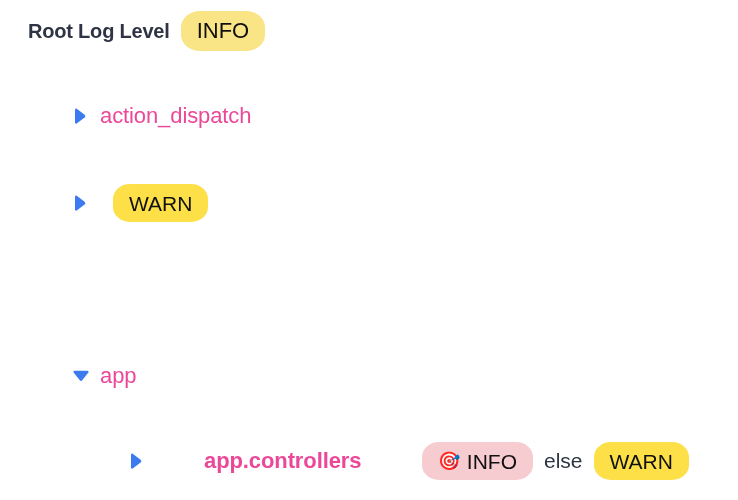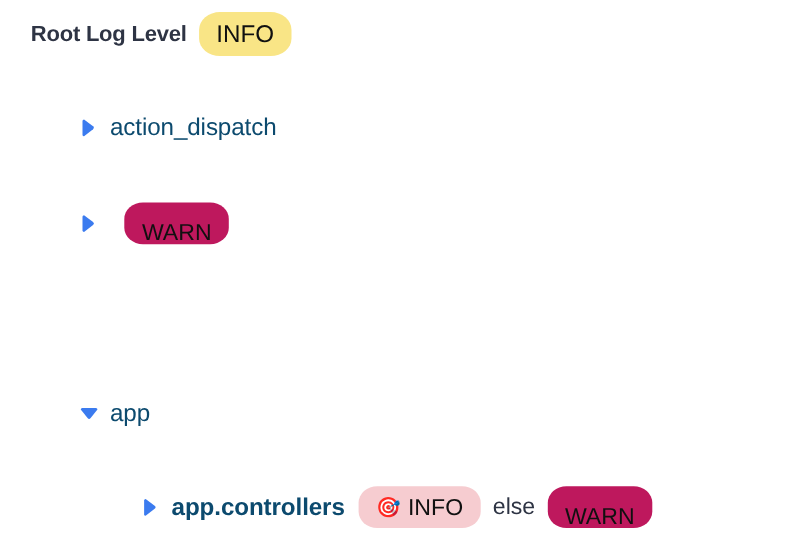--- a/index.html
+++ b/index.html
@@ -34,30 +34,30 @@
     white-space: nowrap;
   }
 
   
   .badge {
     display: inline-flex;
     align-items: center;
     justify-content: center;
     gap: 6px;
     height: 38px;
-    padding: 0 16px;
+    padding: 16px 16px;
     border-radius: 17px / 15px;
     font-size: 21px;
     line-height: 1;
     color: #101010;
     white-space: nowrap;
     box-sizing: border-box;
   }
   .badge-info  { background: #f9e586; height: 40px; border-radius: 19px / 16px; font-size: 22px; }
-  .badge-warn  { background: #be185d; align-items: flex-end; }
+  .badge-warn  { background: #fde047; }
   .badge-debug { background: #f6ccd0; }
   .badge-emoji { font-size: 18px; line-height: 1; }
 
   
   .tree {
     position: absolute;
     left: 0;
     top: 0;
     width: 738px;
   }
@@ -79,21 +79,21 @@
   }
   .twisty svg { display: block; }
   .twisty-spacer {
     width: 22px;
     height: 22px;
     flex: 0 0 22px;
     margin-right: 8px;
   }
   .node-label {
     font-size: 22px;
-    color: #0c4a6e;
+    color: #ec4899;
     letter-spacing: -0.1px;
   }
   .node-label.bold { font-weight: bold; }
   .node-badges {
     display: flex;
     align-items: center;
     gap: 11px;
     margin-left: 13px;
   }
   .else-text {
@@ -134,21 +134,21 @@
       <span class="twisty-spacer"></span>
     </div>
     <div class="tree-row" style="left: 70px; top: 354px; text-align: center;">
       <span class="twisty">
         <svg width="22" height="22" viewBox="0 0 22 22">
           <path d="M3.4 7.2 Q3.4 5.8 4.8 5.8 L17.2 5.8 Q18.6 5.8 18.6 7.2 L12.4 15.1 Q11 16.8 9.6 15.1 Z" fill="#3b7bef"></path>
         </svg>
       </span>
       <span class="node-label">app</span>
     </div>
-    <div class="tree-row" style="left: 126px; top: 439px;">
+    <div class="tree-row" style="left: 126px; top: 439px; gap: 48px;">
       <span class="twisty">
         <svg width="22" height="22" viewBox="0 0 22 22">
           <path d="M6.4 3.6 Q5.0 3.6 5.0 5.0 L5.0 17.4 Q5.0 18.8 6.4 18.8 L14.6 12.6 Q16.3 11.2 14.6 9.8 Z" fill="#3b7bef"></path>
         </svg>
       </span>
       <span class="node-label bold">app.controllers</span>
       <span class="node-badges">
         <span class="badge badge-debug">
           <span class="badge-emoji">🎯</span>
           <span>INFO</span>

